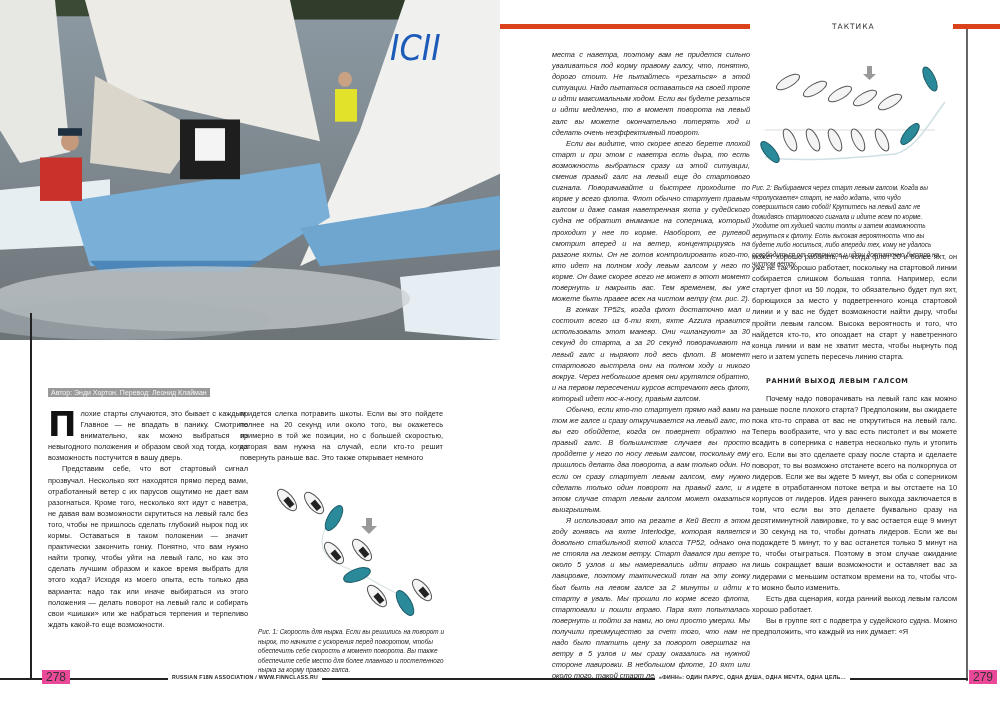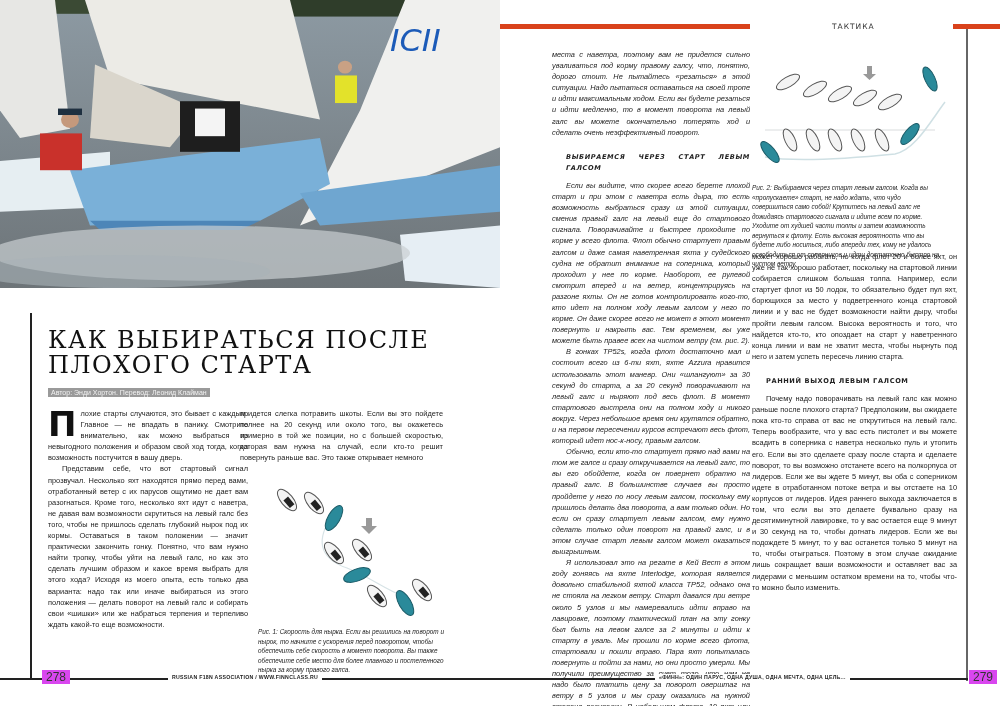--- a/index.html
+++ b/index.html
@@ -3,21 +3,21 @@
 <meta charset="utf-8">
 <style>
   * { margin:0; padding:0; box-sizing:border-box; }
   html, body { width:1000px; height:706px; overflow:hidden; background:#ffffff; }
   body { position:relative; font-family:"DejaVu Sans", sans-serif; color:#1a1a1a; }
   .page { position:absolute; top:0; height:706px; background:#fff; }
   .page-left { left:0; width:500px; }
   .page-right { left:500px; width:500px; }
 
   
-  .photo { position:absolute; left:0; top:0; width:500px; height:288px; overflow:hidden; }
+  .photo { position:absolute; left:0; top:0; width:500px; height:340px; overflow:hidden; }
   .photo svg { width:100%; height:100%; display:block; }
 
   .left-rule { position:absolute; left:30px; top:313px; width:2px; height:366px; background:#222; }
   .bottom-rule-left { position:absolute; left:0; top:678px; height:2px; background:#222; }
 
   .title { position:absolute; left:48px; top:328px; width:420px;
     font-family:"DejaVu Serif", serif; font-weight:normal; font-size:24px; line-height:25px; letter-spacing:1.5px; color:#111; }
   .byline { position:absolute; left:48px; top:388px; background:#9a9a9a; color:#f2f2f2;
     font-size:7px; padding:1px 3px; font-family:"Liberation Sans", sans-serif; }
 
@@ -26,21 +26,21 @@
   .col p.noindent { text-indent:0; }
   .dropcap { float:left; font-family:"DejaVu Sans", sans-serif; font-size:34px; line-height:30px; font-weight:bold; margin:1px 4px 0 0; color:#111; }
 
   .col-l1 { left:48px; top:408px; width:200px; }
   .col-l2 { left:240px; top:408px; width:203px; }
 
   .caption { position:absolute; font-family:"Liberation Sans", sans-serif; font-style:italic; font-size:6.4px; line-height:9.5px; color:#222; }
   .cap1 { left:258px; top:627px; width:205px; }
   .cap2 { left:752px; top:183px; width:190px; }
 
-  .folio { position:absolute; top:670px; font-family:"Liberation Sans", sans-serif; font-size:12px; color:#333; background:#d946ef; padding:0 4px; }
+  .folio { position:absolute; top:670px; font-family:"Liberation Sans", sans-serif; font-size:12px; color:#333; background:#ec4899; padding:0 4px; }
   .footer-text { position:absolute; top:674px; font-family:"Liberation Sans", sans-serif; font-size:5.2px; font-weight:bold; color:#222; letter-spacing:0.3px; background:#fff; padding:0 4px; }
 
   
   .red-bar { position:absolute; top:24px; height:5px; background:#d9421b; }
   .section-tag { position:absolute; left:832px; top:22px; font-size:7.5px; letter-spacing:1px; color:#333; font-family:"DejaVu Sans", sans-serif; }
   .right-rule { position:absolute; left:966px; top:29px; width:2px; height:652px; background:#666; }
   .bottom-rule-right { position:absolute; top:678px; height:2px; background:#222; }
 
   .col-r1 { left:552px; top:49px; width:198px;font-style:italic; }
   .col-r2 { left:752px; top:251px; width:205px; }
@@ -88,21 +88,20 @@
       <rect x="335" y="82" width="22" height="30" fill="#e3e22a"></rect>
       <circle cx="345" cy="73" r="7" fill="#c9a184"></circle>
 
       <ellipse cx="200" cy="275" rx="210" ry="30" fill="#c9cfd2" opacity="0.7"></ellipse>
       <ellipse cx="120" cy="295" rx="150" ry="18" fill="#a9b3b7" opacity="0.6"></ellipse>
     </svg>
   </div>
 
   <div class="left-rule"></div>
 
-  <h1 class="title">КАК ВЫБИРАТЬСЯ ПОСЛЕ ПЛОХОГО СТАРТА</h1>
   <div class="byline">Автор: Энди Хортон. Перевод: Леонид Клайман</div>
 
   <div class="col col-l1">
     <p class="noindent">
       <span class="dropcap">П</span><span>лохие старты случаются, это бывает с каждым. Главное — не впадать в панику. Смотрите внимательно, как можно выбраться из невыгодного положения и образом свой ход тогда, когда возможность постучится в вашу дверь.</span>
     </p>
     <p>Представим себе, что вот стартовый сигнал прозвучал. Несколько яхт находятся прямо перед вами, отработанный ветер с их парусов ощутимо не дает вам разогнаться. Кроме того, несколько яхт идут с наветра, не давая вам возможности скрутиться на левый галс без того, чтобы не пришлось сделать глубокий нырок под их кормы. Оставаться в таком положении — значит практически закончить гонку. Понятно, что вам нужно найти тропку, чтобы уйти на левый галс, но как это сделать лучшим образом и какое время выбрать для этого хода? Исходя из моего опыта, есть только два варианта: надо так или иначе выбираться из этого положения — делать поворот на левый галс и собирать свои «шишки» или же набраться терпения и терпеливо ждать какой-то еще возможности.</p>
   </div>
 
   <div class="col col-l2">
@@ -161,21 +160,20 @@
 
 <div class="page page-right"></div>
 
 <div class="red-bar" style="left:500px; width:250px;"></div>
 <div class="section-tag">ТАКТИКА</div>
 <div class="red-bar" style="left:953px; width:47px;"></div>
 <div class="right-rule"></div>
 
 <div class="col col-r1">
   <p class="noindent">места с наветра, поэтому вам не придется сильно уваливаться под корму правому галсу, что, понятно, дорого стоит. Не пытайтесь «резаться» в этой ситуации. Надо пытаться оставаться на своей тропе и идти максимальным ходом. Если вы будете резаться и идти медленно, то в момент поворота на левый галс вы можете окончательно потерять ход и сделать очень неэффективный поворот.</p>
-  <div class="subhead">ВЫБИРАЕМСЯ ЧЕРЕЗ СТАРТ ЛЕВЫМ ГАЛСОМ</div>
   <p>Если вы видите, что скорее всего берете плохой старт и при этом с наветра есть дыра, то есть возможность выбраться сразу из этой ситуации, сменив правый галс на левый еще до стартового сигнала. Поворачивайте и быстрее проходите по корме у всего флота. Флот обычно стартует правым галсом и даже самая наветренная яхта у судейского судна не обратит внимание на соперника, который проходит у нее по корме. Наоборот, ее рулевой смотрит вперед и на ветер, концентрируясь на разгоне яхты. Он не готов контролировать кого-то, кто идет на полном ходу левым галсом у него по корме. Он даже скорее всего не может в этот момент повернуть и накрыть вас. Тем временем, вы уже можете быть правее всех на чистом ветру (см. рис. 2).</p>
   <p>В гонках TP52s, когда флот достаточно мал и состоит всего из 6-ти яхт, яхте Azzura нравится использовать этот маневр. Они «шлангуют» за 30 секунд до старта, а за 20 секунд поворачивают на левый галс и ныряют под весь флот. В момент стартового выстрела они на полном ходу и никого вокруг. Через небольшое время они крутятся обратно, и на первом пересечении курсов встречают весь флот, который идет нос-к-носу, правым галсом.</p>
   <p>Обычно, если кто-то стартует прямо над вами на том же галсе и сразу откручивается на левый галс, то вы его обойдете, когда он повернет обратно на правый галс. В большинстве случаев вы просто пройдете у него по носу левым галсом, поскольку ему пришлось делать два поворота, а вам только один. Но если он сразу стартует левым галсом, ему нужно сделать только один поворот на правый галс, и в этом случае старт левым галсом может оказаться выигрышным.</p>
   <p>Я использовал это на регате в Кей Вест в этом году гоняясь на яхте Interlodge, которая является довольно стабильной яхтой класса TP52, однако она не стояла на легком ветру. Старт давался при ветре около 5 узлов и мы намеревались идти вправо на лавировке, поэтому тактический план на эту гонку был быть на левом галсе за 2 минуты и идти к старту в уваль. Мы прошли по корме всего флота, стартовали и пошли вправо. Пара яхт попыталась повернуть и пойти за нами, но они просто умерли. Мы получили преимущество за счет того, что нам не надо было платить цену за поворот оверштаг на ветру в 5 узлов и мы сразу оказались на нужной стороне лавировки. В небольшом флоте, 10 яхт или около того, такой старт левым галсом</p>
 </div>
 
 <svg class="diagram diag2" viewBox="0 0 205 112">
   <line x1="10" y1="68" x2="180" y2="68" stroke="#d9dcdd" stroke-width="1"></line>
   <path d="M10 95 C40 100, 100 96, 140 92 C160 88, 175 60, 190 40" stroke="#cfe0e4" stroke-width="1.5" fill="none"></path>
   <g>
@@ -222,17 +220,19 @@
       <ellipse cx="15" cy="90" rx="5" ry="13" transform="rotate(-40 15 90)" fill="#2a8a9a" stroke="#1a5a66"></ellipse>
     </g>
 </svg>
 
 <div class="caption cap2">Рис. 2: Выбираемся через старт левым галсом. Когда вы «пропускаете» старт, не надо ждать, что чудо совершиться само собой! Крутитесь на левый галс не дожидаясь стартового сигнала и идите всем по корме. Уходите от худшей части толпы и затем возможность вернуться к флоту. Есть высокая вероятность что вы будете либо носиться, либо впереди тех, кому не удалось освободиться от соперников и идти достаточно быстро на чистом ветру.</div>
 
 <div class="col col-r2">
   <p class="noindent">может хорошо работать, но когда флот 20 и более яхт, он уже не так хорошо работает, поскольку на стартовой линии собирается слишком большая толпа. Например, если стартует флот из 50 лодок, то обязательно будет пул яхт, борющихся за место у подветренного конца стартовой линии и у вас не будет возможности найти дыру, чтобы пройти левым галсом. Высока вероятность и того, что найдется кто-то, кто опоздает на старт у наветренного конца линии и вам не хватит места, чтобы нырнуть под него и затем успеть пересечь линию старта.</p>
   <div class="subhead">РАННИЙ ВЫХОД ЛЕВЫМ ГАЛСОМ</div>
   <p>Почему надо поворачивать на левый галс как можно раньше после плохого старта? Предположим, вы ожидаете пока кто-то справа от вас не открутиться на левый галс. Теперь вообразите, что у вас есть пистолет и вы можете всадить в соперника с наветра несколько пуль и утопить его. Если вы это сделаете сразу после старта и сделаете поворот, то вы возможно отстанете всего на полкорпуса от лидеров. Если же вы ждете 5 минут, вы оба с соперником идете в отработанном потоке ветра и вы отстаете на 10 корпусов от лидеров. Идея раннего выхода заключается в том, что если вы это делаете буквально сразу на десятиминутной лавировке, то у вас остается еще 9 минут и 30 секунд на то, чтобы догнать лидеров. Если же вы подождете 5 минут, то у вас останется только 5 минут на то, чтобы отыграться. Поэтому в этом случае ожидание лишь сокращает ваши возможности и оставляет вас за лидерами с меньшим остатком времени на то, чтобы что-то можно было изменить.</p>
+  <p>Есть два сценария, когда ранний выход левым галсом хорошо работает.</p>
+  <p>Вы в группе яхт с подветра у судейского судна. Можно предположить, что каждый из них думает: «Я</p>
 </div>
 
 <div class="bottom-rule-right" style="left:500px; width:468px;"></div>
 <div class="footer-text" style="left:655px;">«ФИНН»: ОДИН ПАРУС, ОДНА ДУША, ОДНА МЕЧТА, ОДНА ЦЕЛЬ...</div>
 <div class="folio" style="left:925px;margin-left:44px;">279</div>
 
 </body></html>

